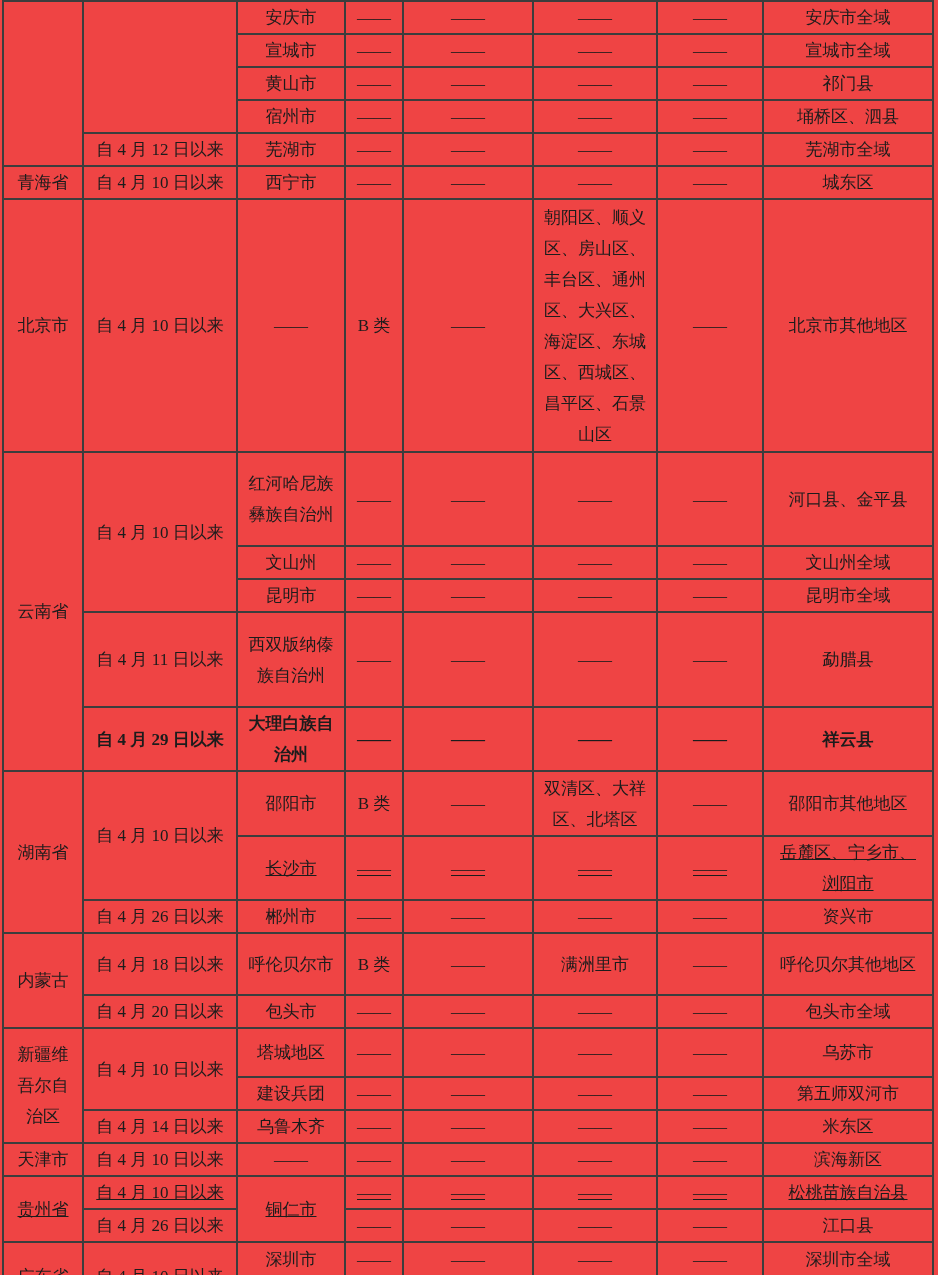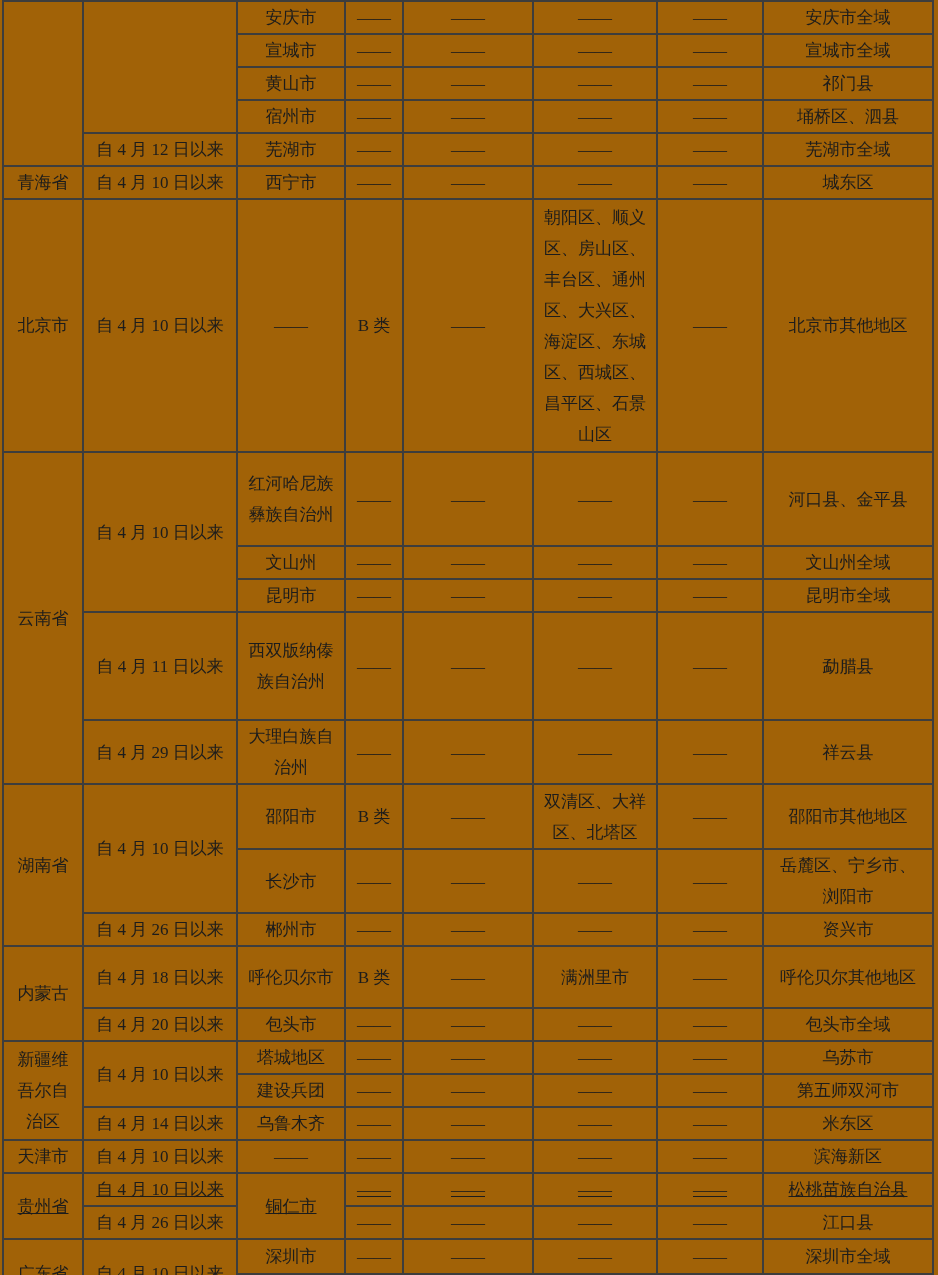--- a/index.html
+++ b/index.html
@@ -1,18 +1,18 @@
 <!DOCTYPE html>
 <html><head>
 <meta charset="utf-8">
 <style>
   html,body{margin:0;padding:0;}
   body{background:#ffffff;}
   .page{
-    width:938px;height:1275px;background:#a16207;
+    width:938px;height:1275px;background:#ef4444;
     overflow:hidden;position:relative;box-sizing:border-box;
   }
   table.risk-table{
     border-collapse:collapse;table-layout:fixed;
     margin:0 0 0 2px;
     font-family:"Liberation Serif","DejaVu Serif",serif;
     font-size:17px;line-height:31px;color:#1c1c1c;
   }
   table.risk-table td{
     border:2px solid #3d3d3d;
@@ -125,49 +125,49 @@
           <td class="col-region">文山州全域</td>
         </tr>
         <tr style="height: 32px;">
           <td class="col-city">昆明市</td>
           <td class="col-category">——</td>
           <td class="col-spacer-1">——</td>
           <td class="col-districts">——</td>
           <td class="col-spacer-2">——</td>
           <td class="col-region">昆明市全域</td>
         </tr>
-        <tr style="height: 108px;">
+        <tr style="height: 95px;">
           <td class="col-date-range">自 4 月 11 日以来</td>
           <td class="col-city">西双版纳傣族自治州</td>
           <td class="col-category">——</td>
           <td class="col-spacer-1">——</td>
           <td class="col-districts">——</td>
           <td class="col-spacer-2">——</td>
           <td class="col-region">勐腊县</td>
         </tr>
-        <tr style="height: 63px;">
+        <tr style="height: 63px; font-weight: bold;">
           <td class="col-date-range">自 4 月 29 日以来</td>
           <td class="col-city">大理白族自治州</td>
           <td class="col-category">——</td>
           <td class="col-spacer-1">——</td>
           <td class="col-districts">——</td>
           <td class="col-spacer-2">——</td>
           <td class="col-region">祥云县</td>
         </tr>
         <tr style="height: 65px;">
           <td class="col-province" rowspan="3">湖南省</td>
           <td class="col-date-range" rowspan="2">自 4 月 10 日以来</td>
           <td class="col-city">邵阳市</td>
           <td class="col-category">B 类</td>
           <td class="col-spacer-1">——</td>
           <td class="col-districts">双清区、大祥区、北塔区</td>
           <td class="col-spacer-2">——</td>
           <td class="col-region">邵阳市其他地区</td>
         </tr>
-        <tr style="height: 62px;">
+        <tr style="height: 62px; text-decoration: underline;">
           <td class="col-city">长沙市</td>
           <td class="col-category">——</td>
           <td class="col-spacer-1">——</td>
           <td class="col-districts">——</td>
           <td class="col-spacer-2">——</td>
           <td class="col-region">岳麓区、宁乡市、浏阳市</td>
         </tr>
         <tr style="height: 33px;">
           <td class="col-date-range">自 4 月 26 日以来</td>
           <td class="col-city">郴州市</td>
@@ -189,21 +189,21 @@
         </tr>
         <tr style="height: 32px;">
           <td class="col-date-range">自 4 月 20 日以来</td>
           <td class="col-city">包头市</td>
           <td class="col-category">——</td>
           <td class="col-spacer-1">——</td>
           <td class="col-districts">——</td>
           <td class="col-spacer-2">——</td>
           <td class="col-region">包头市全域</td>
         </tr>
-        <tr style="height: 33px; padding-left: 48px;">
+        <tr style="height: 49px; padding-left: 48px;">
           <td class="col-province" rowspan="3">新疆维吾尔自治区</td>
           <td class="col-date-range" rowspan="2">自 4 月 10 日以来</td>
           <td class="col-city">塔城地区</td>
           <td class="col-category">——</td>
           <td class="col-spacer-1">——</td>
           <td class="col-districts">——</td>
           <td class="col-spacer-2">——</td>
           <td class="col-region">乌苏市</td>
         </tr>
         <tr style="height: 32px;">

